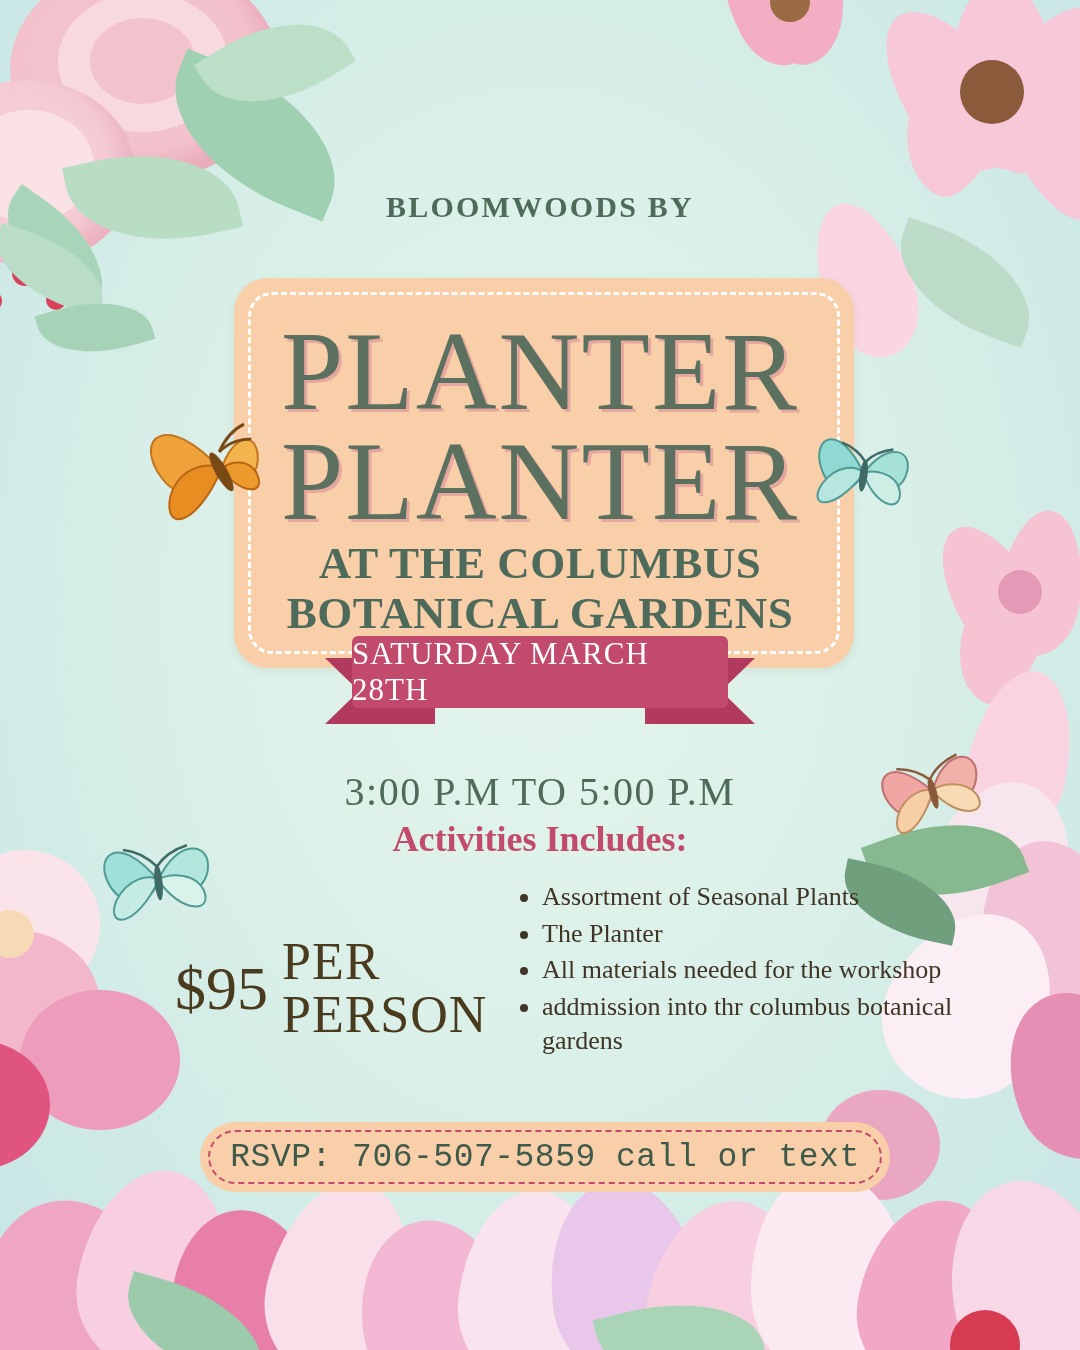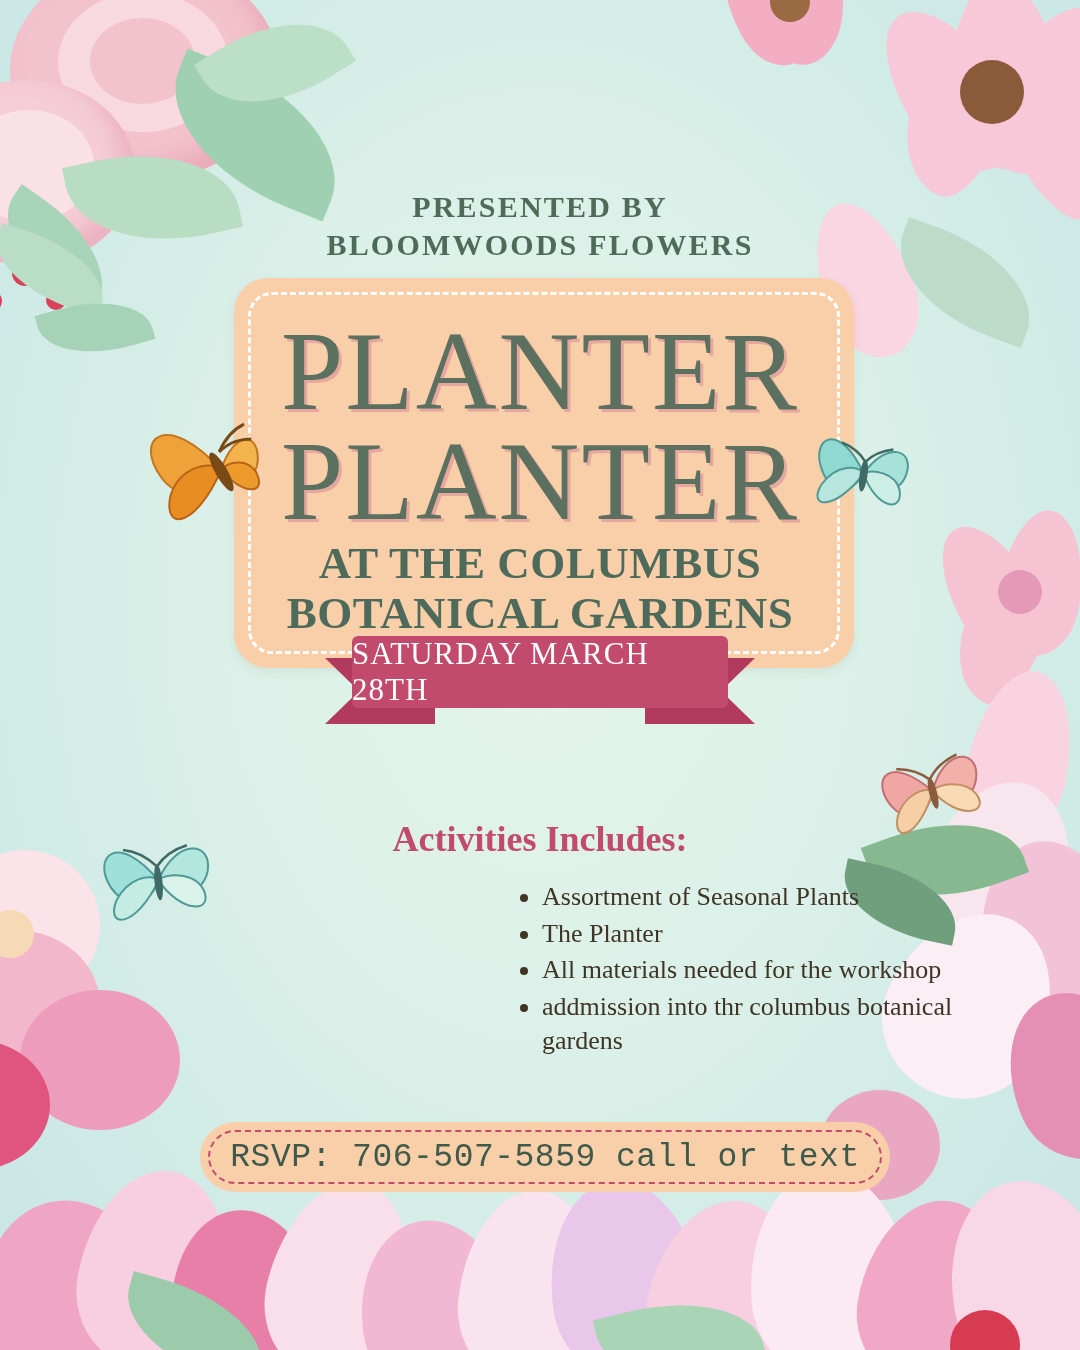--- a/index.html
+++ b/index.html
@@ -385,22 +385,21 @@
       <path d="M60 62 C78 96, 110 98, 102 76 C94 58, 66 56, 60 62 Z" fill="#f8dbb5" stroke="#c08f62" stroke-width="2"></path>
       <ellipse cx="60" cy="64" rx="4" ry="16" fill="#8a5c3c"></ellipse>
       <path d="M60 50 C70 38, 82 34, 92 32" stroke="#8a5c3c" stroke-width="2.5" fill="none"></path>
       <path d="M60 50 C50 38, 40 34, 30 32" stroke="#8a5c3c" stroke-width="2.5" fill="none"></path>
     </g>
   </svg>
 
   <div class="content">
 
     <div class="presented">
-      <div>PRESENTED BY</div>
-      <div>BLOOMWOODS FLOWERS</div>
+      <div>BLOOMWOODS BY</div>
     </div>
 
     <div class="title-card"></div>
 
     <div class="title-main">
       <span class="l1">PLANTER</span>
       <span class="l2">PLANTER</span>
     </div>
 
     <div class="subtitle">
@@ -409,23 +408,31 @@
     </div>
 
     <div class="ribbon">
       <div class="tail-l"></div>
       <div class="tail-r"></div>
       <div class="band">
         <span>SATURDAY MARCH 28TH</span>
       </div>
     </div>
 
+    <div class="time">3:00 P.M TO 5:00 P.M</div>
 
     <div class="activities-label">Activities Includes:</div>
 
+    <div class="price-block">
+      <div class="price-amount">$95</div>
+      <div class="price-per">
+        <div>PER</div>
+        <div>PERSON</div>
+      </div>
+    </div>
 
     <ul class="bullets">
       <li>Assortment of Seasonal Plants</li>
       <li>The Planter</li>
       <li>All materials needed for the workshop</li>
       <li>addmission into thr columbus botanical gardens</li>
     </ul>
 
     <div class="rsvp">
       <span>RSVP: 706-507-5859 call or text</span>

